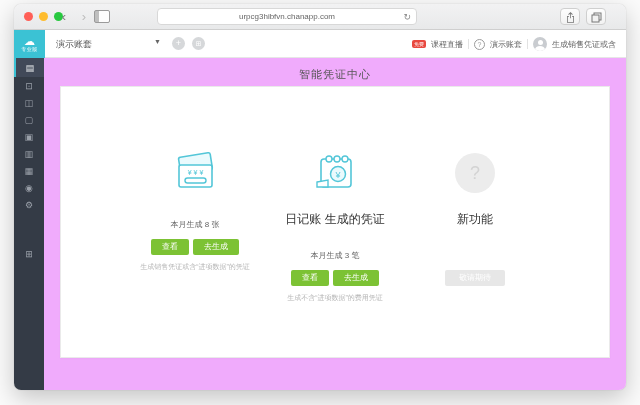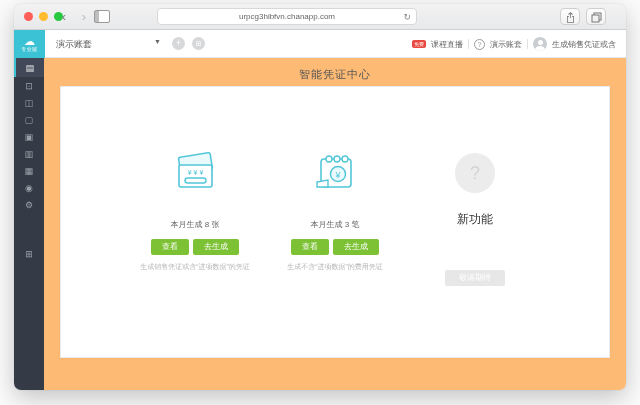--- a/index.html
+++ b/index.html
@@ -47,21 +47,21 @@
            text-align:center; line-height:10px; }
   .avatar { width:14px; height:14px; border-radius:50%; background:#c9ccd0; position:relative; overflow:hidden; }
   .avatar::before { content:""; position:absolute; left:4.5px; top:2.5px; width:5px; height:5px; border-radius:50%; background:#fff; }
   .avatar::after { content:""; position:absolute; left:2px; top:8.5px; width:10px; height:7px; border-radius:50%; background:#fff; }
   
   .appbody { flex:1; display:flex; min-height:0; }
   .sidebar { width:30px; background:#343b46; display:flex; flex-direction:column; align-items:stretch; flex:0 0 auto; }
   .sideitem { height:17px; display:flex; align-items:center; justify-content:center; color:#9aa0a9; font-size:9px; }
   .sideitem.active { height:19px; background:#414958; border-left:2px solid #3bc2d4; color:#e8eaec; }
   .sideitem.store { margin-top:32px; }
-  .content { flex:1; background:#fdba74; position:relative; overflow:hidden; }
+  .content { flex:1; background:#f0abfc; position:relative; overflow:hidden; }
   .pagetitle { text-align:center; font-size:11px; color:#555; padding-top:9px; letter-spacing:1px; }
   .card { position:absolute; left:16px; right:16px; top:28px; bottom:32px; background:#fff;
           border:1px solid #eaeaea; box-shadow:0 1px 2px rgba(0,0,0,.03); display:flex; justify-content:center; }
   .col { width:140px; padding-top:62px; display:flex; flex-direction:column; align-items:center; }
   .icon-wrap { height:48px; display:flex; align-items:center; justify-content:center; }
   .col-title { margin-top:14px; font-size:12px; color:#333; }
   .col-count { margin-top:22px; font-size:8px; color:#666; }
   .btnrow { margin-top:9px; display:flex; gap:4px; }
   .gbtn { background:#7cc234; color:#fff; border:none; border-radius:2px; font-size:8px;
           padding:4px 11px; line-height:1; }
@@ -189,20 +189,21 @@
             <svg width="46" height="44" viewBox="0 0 46 44">
               <rect x="9" y="8" width="30" height="28" rx="3" fill="#fff" stroke="#53c6d8" stroke-width="1.6"></rect>
               <circle cx="17" cy="8" r="3" fill="#fff" stroke="#53c6d8" stroke-width="1.4"></circle>
               <circle cx="25" cy="8" r="3" fill="#fff" stroke="#53c6d8" stroke-width="1.4"></circle>
               <circle cx="33" cy="8" r="3" fill="#fff" stroke="#53c6d8" stroke-width="1.4"></circle>
               <circle cx="26" cy="23" r="7.5" fill="#eafafd" stroke="#53c6d8" stroke-width="1.5"></circle>
               <text x="26" y="26.5" font-size="9" fill="#53c6d8" text-anchor="middle">¥</text>
               <path d="M5 31 L16 29 L16 36 L5 36 Z" fill="#fff" stroke="#53c6d8" stroke-width="1.4"></path>
             </svg>
           </div>
+          <div class="col-title">日记账 生成的凭证</div>
           <div class="col-count">本月生成 3 笔</div>
           <div class="btnrow">
             <button class="gbtn">查看</button>
             <button class="gbtn">去生成</button>
           </div>
           <div class="caption">生成不含“进项数据”的费用凭证</div>
         </div>
 
         <div class="col">
           <div class="icon-wrap">

